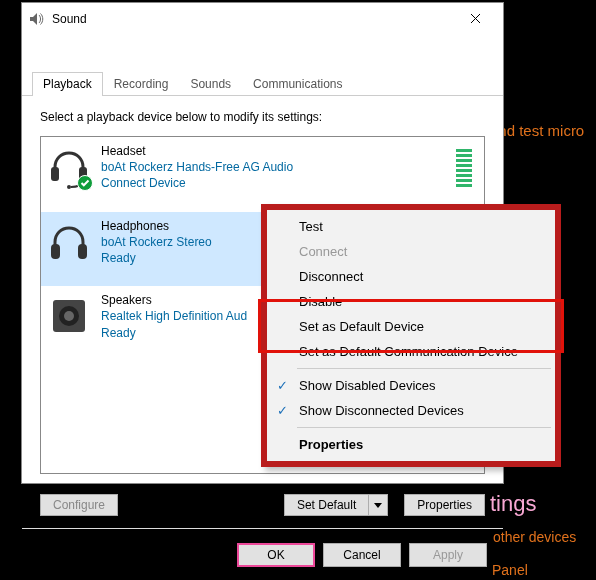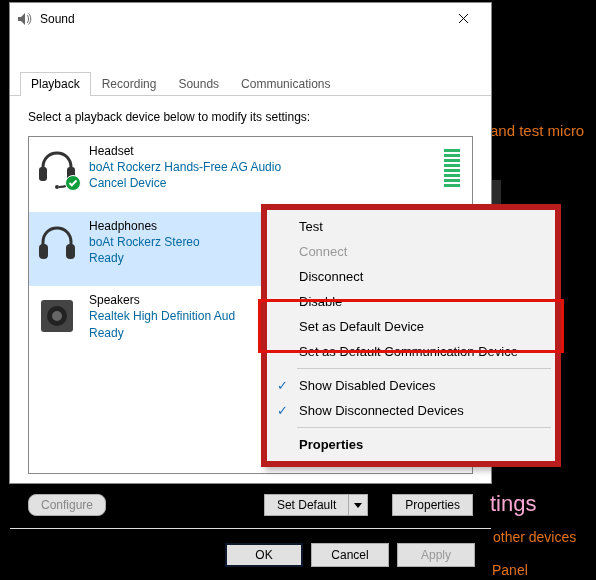--- a/index.html
+++ b/index.html
@@ -23,21 +23,21 @@
     position:absolute;
     background:#2b2b2b;
     color:#fff;
     padding:7px 14px;
     font-size:13px;
   }
 
   
   .dialog {
     position:absolute;
-    left:9px; top:2px;
+    left:21px; top:2px;
     width:483px; height:482px;
     background:#fff;
     border:1px solid #888;
   }
   .titlebar {
     display:flex;
     align-items:center;
     height:32px;
     padding:0 6px;
   }
@@ -124,41 +124,41 @@
     padding:12px 18px 0 18px;
   }
   .wbtn {
     background:#e1e1e1;
     border:1px solid #adadad;
     padding:3px 12px;
     font-size:12px;
     cursor:pointer;
     font-family:inherit;
   }
-  .wbtn.disabled { color:#888;border-radius:8px; }
+  .wbtn.disabled { color:#888; }
   .combo {
     display:inline-flex;
   }
   .combo .wbtn { border-right:none; }
   .combo .drop {
     width:20px;
     border:1px solid #adadad;
     background:#e1e1e1;
     display:flex;align-items:center;justify-content:center;
     cursor:pointer;
   }
 
   .dlg-buttons {
     display:flex; gap:8px; justify-content:flex-end;
     padding:14px 16px 0 16px;
     border-top:1px solid #ddd;
     margin-top:12px;
   }
   .dlg-buttons .wbtn { min-width:78px; text-align:center;}
-  .dlg-buttons .wbtn.primary { border:2px solid #0f172a; background:#e1e1e1;text-align:center;}
+  .dlg-buttons .wbtn.primary { border:2px solid #ec4899; background:#e1e1e1;text-align:center;}
   .dlg-buttons .wbtn.disab { color:#999;}
 
   
   .ctx {
     position:absolute;
     left:261px; top:204px;
     width:300px;
     background:#f2f2f2;
     border:6px solid #b91c1c;
     box-shadow:4px 4px 6px rgba(0,0,0,.25);
@@ -231,21 +231,21 @@
               <circle cx="22" cy="42" r="2" fill="#333"></circle>
             </svg>
           <svg class="check-badge" viewBox="0 0 16 16">
               <circle cx="8" cy="8" r="7.5" fill="#0f9d3b" stroke="#fff" stroke-width="1"></circle>
               <path d="M4.5 8l2.3 2.3L11.5 5.5" stroke="#fff" stroke-width="2" fill="none"></path>
             </svg>
         </div>
         <div class="dev-info">
           <div class="dev-name">Headset</div>
           <div class="dev-sub">boAt Rockerz Hands-Free AG Audio</div>
-          <div class="dev-sub">Cancel Device</div>
+          <div class="dev-sub">Connect Device</div>
         </div>
         <div class="dev-meter full">
           <div class="bar"></div>
             <div class="bar"></div>
             <div class="bar"></div>
             <div class="bar"></div>
             <div class="bar"></div>
             <div class="bar"></div>
             <div class="bar"></div>
             <div class="bar"></div>
@@ -300,21 +300,21 @@
             <div class="bar"></div>
             <div class="bar"></div>
         </div>
       </div>
 
     </div>
   </div>
 
   <div class="row-btns">
     <button class="wbtn disabled"><span>Configure</span></button>
-    <div style="display:flex;gap:24px;">
+    <div style="display:flex;gap:16px;">
       <span class="combo">
         <button class="wbtn"><span>Set Default</span></button>
         <span class="drop">
           <svg width="8" height="5" viewBox="0 0 8 5">
               <path d="M0 0l4 5 4-5z" fill="#000"></path>
             </svg>
         </span>
       </span>
       <button class="wbtn"><span>Properties</span></button>
     </div>

